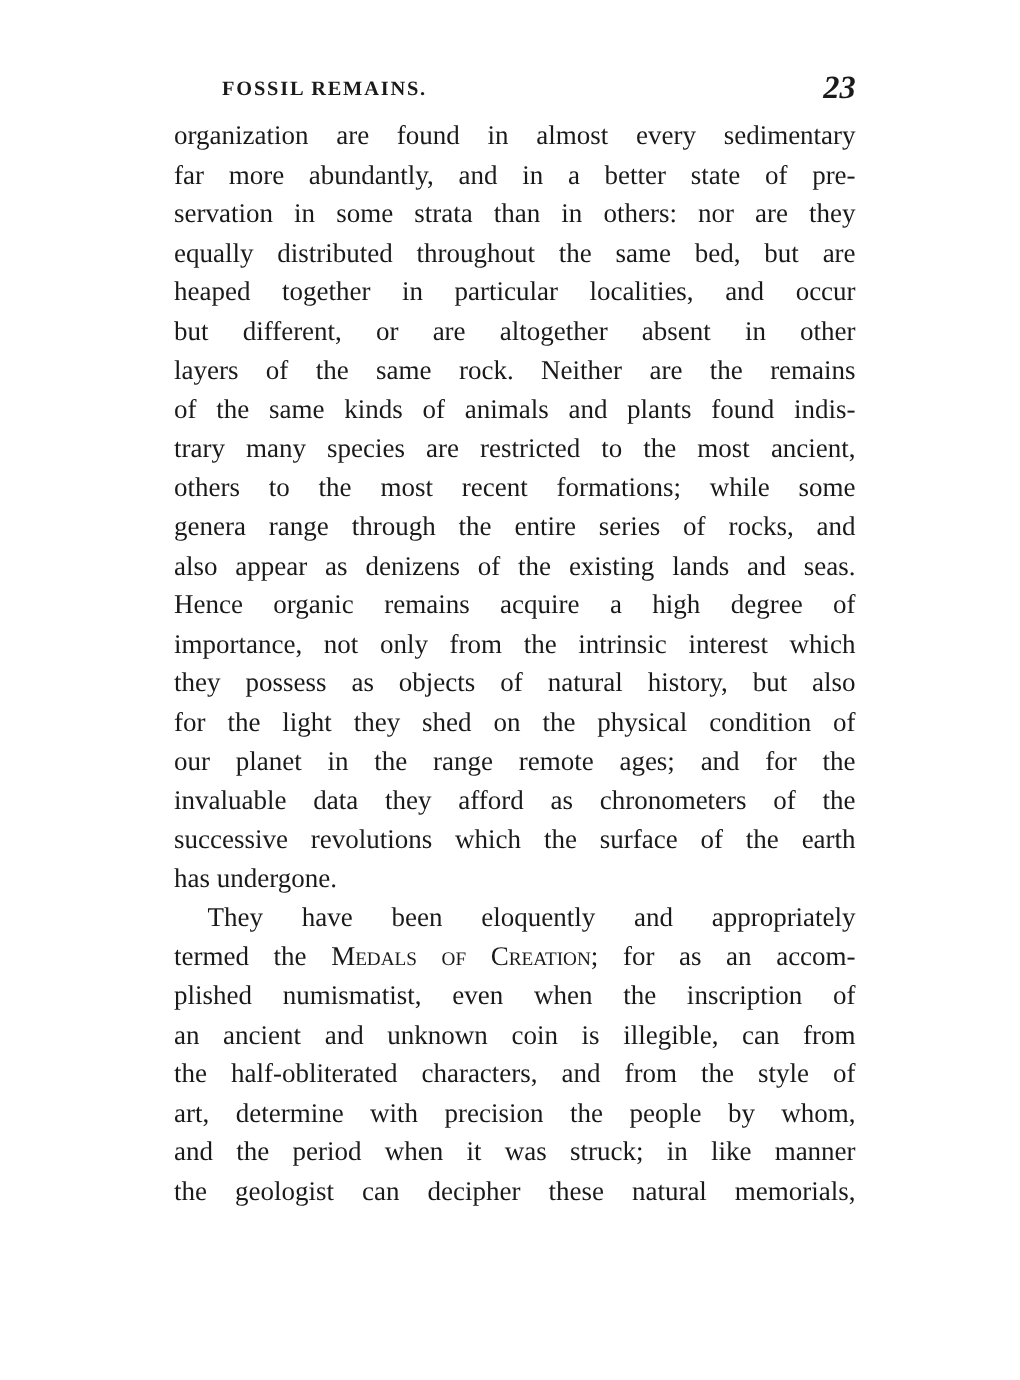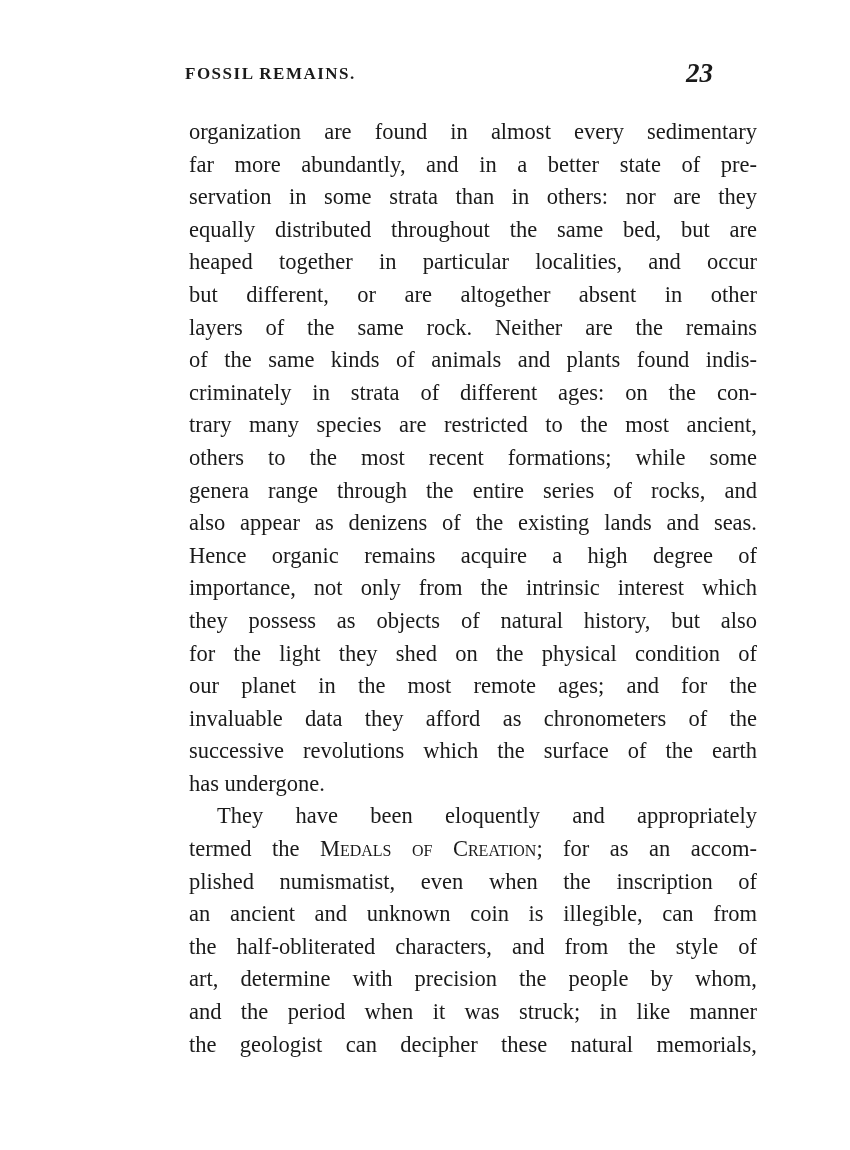--- a/index.html
+++ b/index.html
@@ -42,24 +42,23 @@
     .page-number {
       position: absolute;
       right: 0;
       top: 0;
       font-size: 27px;
       font-weight: bold;
       font-style: italic;
     }
     .body-text {
       position: absolute;
-      top: 116px;
+      top: 97px;
       left: 145px;
       width: 568px;
-      margin-left: 44px;
     }
     .line {
       display: block;
       height: 32.6px;
       line-height: 32.6px;
       font-size: 22.5px;
       text-align: justify;
       text-align-last: justify;
       white-space: nowrap;
       overflow: visible;
@@ -87,30 +86,29 @@
   <div class="body-text">
     <div>
       <span class="line">organization are found in almost every sedimentary</span>
       <span class="line">far more abundantly, and in a better state of pre-</span>
       <span class="line">servation in some strata than in others: nor are they</span>
       <span class="line">equally distributed throughout the same bed, but are</span>
       <span class="line">heaped together in particular localities, and occur</span>
       <span class="line">but different, or are altogether absent in other</span>
       <span class="line">layers of the same rock. Neither are the remains</span>
       <span class="line">of the same kinds of animals and plants found indis-</span>
-      <span class="line">criminately in strata of different ages: on the con-</span>
       <span class="line">trary many species are restricted to the most ancient,</span>
       <span class="line">others to the most recent formations; while some</span>
       <span class="line">genera range through the entire series of rocks, and</span>
       <span class="line">also appear as denizens of the existing lands and seas.</span>
       <span class="line">Hence organic remains acquire a high degree of</span>
       <span class="line">importance, not only from the intrinsic interest which</span>
       <span class="line">they possess as objects of natural history, but also</span>
       <span class="line">for the light they shed on the physical condition of</span>
-      <span class="line">our planet in the most remote ages; and for the</span>
+      <span class="line">our planet in the range remote ages; and for the</span>
       <span class="line">invaluable data they afford as chronometers of the</span>
       <span class="line">successive revolutions which the surface of the earth</span>
       <span class="line last">has undergone.</span>
     </div>
     <div>
       <span class="line indent">They have been eloquently and appropriately</span>
       <span class="line"><span>termed the </span><span class="sc">Medals of Creation</span><span>; for as an accom-</span></span>
       <span class="line">plished numismatist, even when the inscription of</span>
       <span class="line">an ancient and unknown coin is illegible, can from</span>
       <span class="line">the half-obliterated characters, and from the style of</span>

